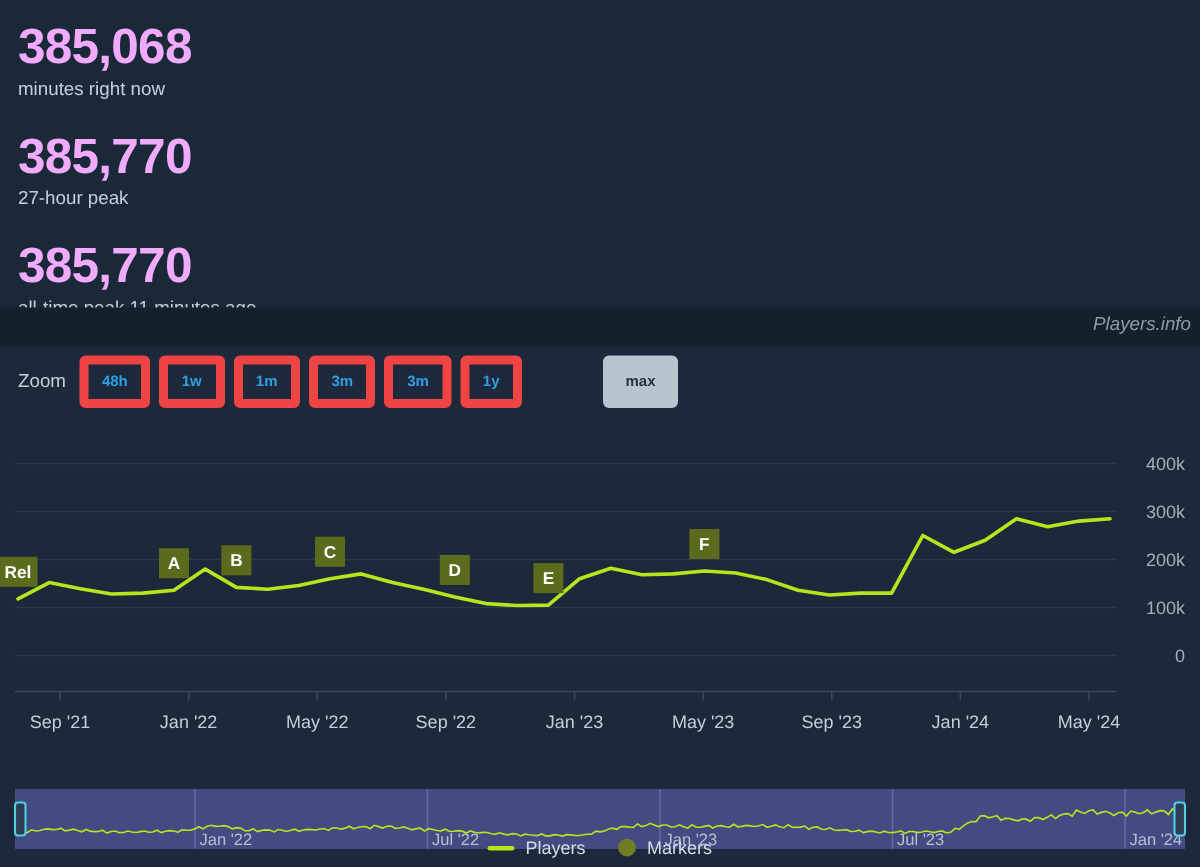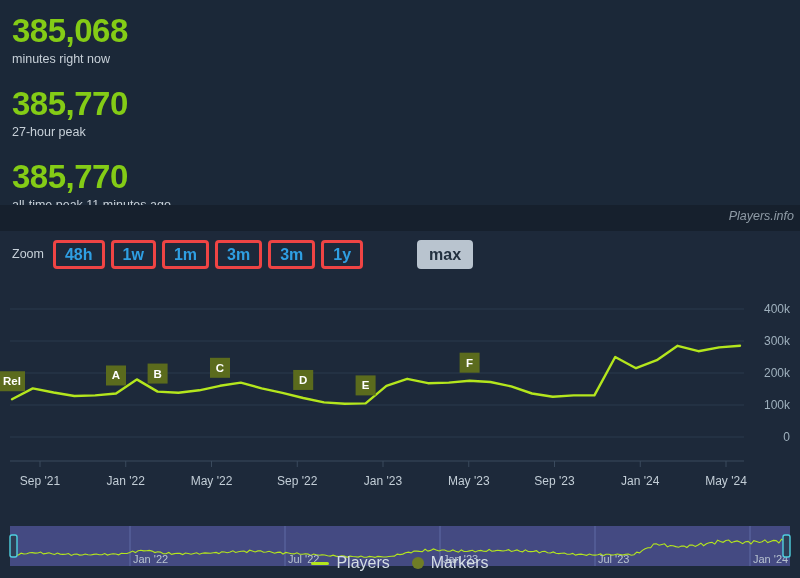--- a/index.html
+++ b/index.html
@@ -21,21 +21,21 @@
     background: #1b2838;
     padding: 12px 0 0 12px;
     height: 205px;
     box-sizing: border-box;
   }
   .stat-block { margin-bottom: 18px; }
   .stat-number {
     font-size: 33px;
     font-weight: bold;
     line-height: 38px;
-    color: #84cc16;
+    color: #f0abfc;
     letter-spacing: -0.5px;
   }
   .stat-label {
     font-size: 12.5px;
     color: #c7d0d8;
     line-height: 16px;
     margin-top: 1px;
   }
 
   
@@ -70,25 +70,25 @@
     align-items: center;
     padding-left: 12px;
     box-sizing: border-box;
   }
   .zoom-label {
     font-size: 12.5px;
     color: #c7d0d8;
     margin-right: 9px;
   }
   .zoom-btn {
-    font-size: 16px;
+    font-size: 10px;
     font-weight: bold;
     color: #2f9fe3;
     background: transparent;
-    border: 3px solid #ef4444;
+    border: 6px solid #ef4444;
     border-radius: 4px;
     padding: 4px 9px;
     margin-right: 6px;
     cursor: pointer;
     line-height: 15px;
     font-family: "Liberation Sans", sans-serif;
   }
   .zoom-btn.selected {
     background: #b9c4cf;
     color: #22303f;
@@ -168,21 +168,21 @@
     align-items: center;
     gap: 22px;
   }
   .legend-item {
     display: flex;
     align-items: center;
     gap: 7px;
     cursor: pointer;
   }
   .legend-text {
-    font-size: 16px;
+    font-size: 12px;
     color: #d4dde4;
   }
   .legend-line {
     width: 18px;
     height: 3px;
     background: #b4e61d;
     border-radius: 2px;
   }
   .legend-dot {
     width: 12px;

